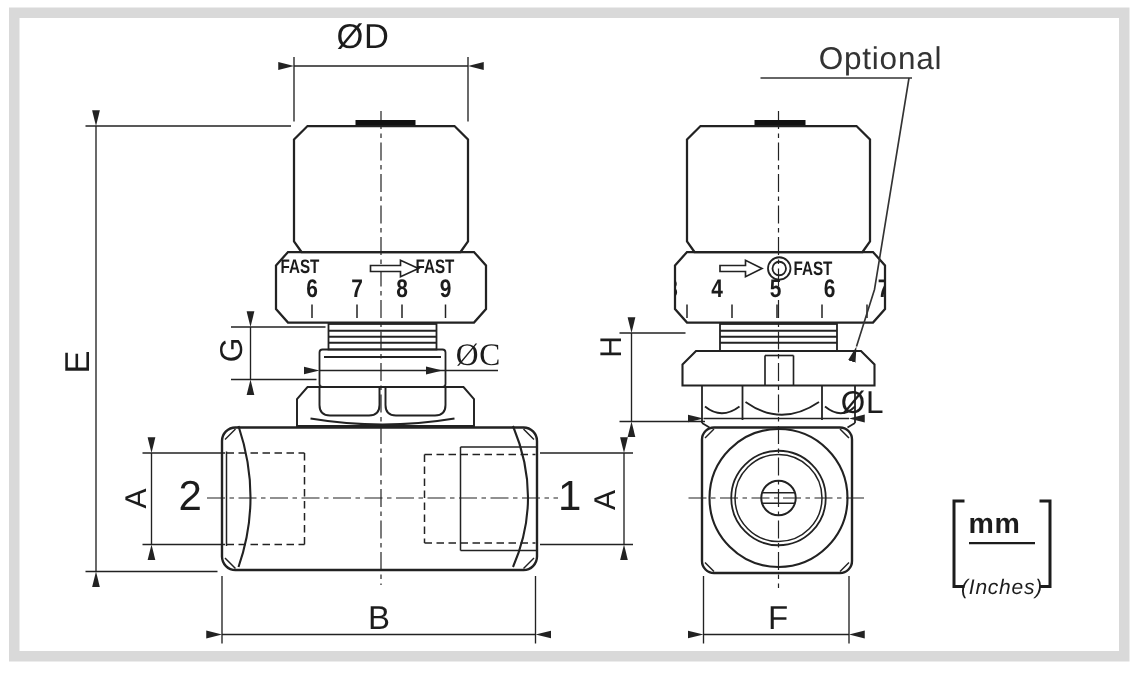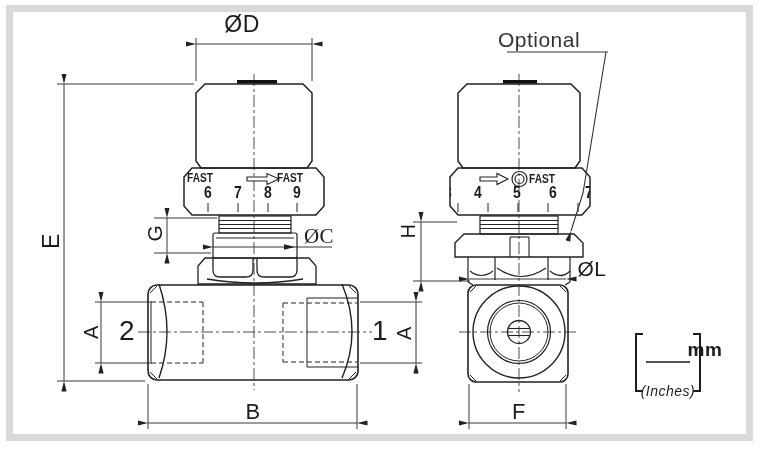--- a/index.html
+++ b/index.html
@@ -201,26 +201,26 @@
   <div class="lbl" style="left:214px;top:11px;width:56px;height:26px;font-size:23px;">ØD</div>
   <div class="lbl rot" style="left:38px;top:228px;width:26px;height:26px;font-size:23px;">E</div>
   <div class="lbl rot" style="left:143px;top:221px;width:24px;height:24px;font-size:21px;">G</div>
   <div class="lbl" style="left:294px;top:224px;width:50px;height:24px;font-size:21px;font-family:Liberation Serif, serif;">ØC</div>
   <div class="lbl rot" style="left:79px;top:320px;width:24px;height:24px;font-size:20px;">A</div>
   <div class="lbl rot" style="left:392px;top:321px;width:24px;height:24px;font-size:20px;">A</div>
   <div class="lbl" style="left:238px;top:400px;width:30px;height:24px;font-size:22px;">B</div>
   <div class="lbl" style="left:112px;top:315px;width:30px;height:32px;font-size:28px;">2</div>
   <div class="lbl" style="left:366px;top:315px;width:28px;height:32px;font-size:28px;">1</div>
   <div class="lbl rot" style="left:396px;top:219px;width:24px;height:24px;font-size:20px;">H</div>
-  <div class="lbl" style="left:569px;top:257px;width:46px;height:24px;font-size:21px;">ØL</div>
+  <div class="lbl" style="left:552px;top:257px;width:46px;height:24px;font-size:21px;">ØL</div>
   <div class="lbl" style="left:504px;top:400px;width:30px;height:24px;font-size:22px;">F</div>
 
-  <div class="lbl optional" style="left:487px;top:28px;width:104px;height:24px;font-size:21px;">Optional</div>
-
-  <div class="lbl units-primary" style="left:678px;top:340px;width:54px;height:20px;font-size:19px;">mm</div>
+  <div class="lbl optional" style="left:535px;top:28px;width:104px;height:24px;font-size:21px;">Optional</div>
+
+  <div class="lbl units-primary" style="left:636px;top:340px;width:54px;height:20px;font-size:19px;">mm</div>
   <div class="lbl units-secondary" style="left:634px;top:365px;width:68px;height:18px;font-size:14px;">(Inches)</div>
 
   <span class="fast" style="left:187px;top:170px;">FAST</span>
   <span class="fast" style="left:277px;top:170px;">FAST</span>
   <div class="knob-digits" style="left:184px;top:183px;width:140px;">
     <span style="left:16px;">6</span>
     <span style="left:46px;">7</span>
     <span style="left:76px;">8</span>
     <span style="left:105px;">9</span>
   </div>

